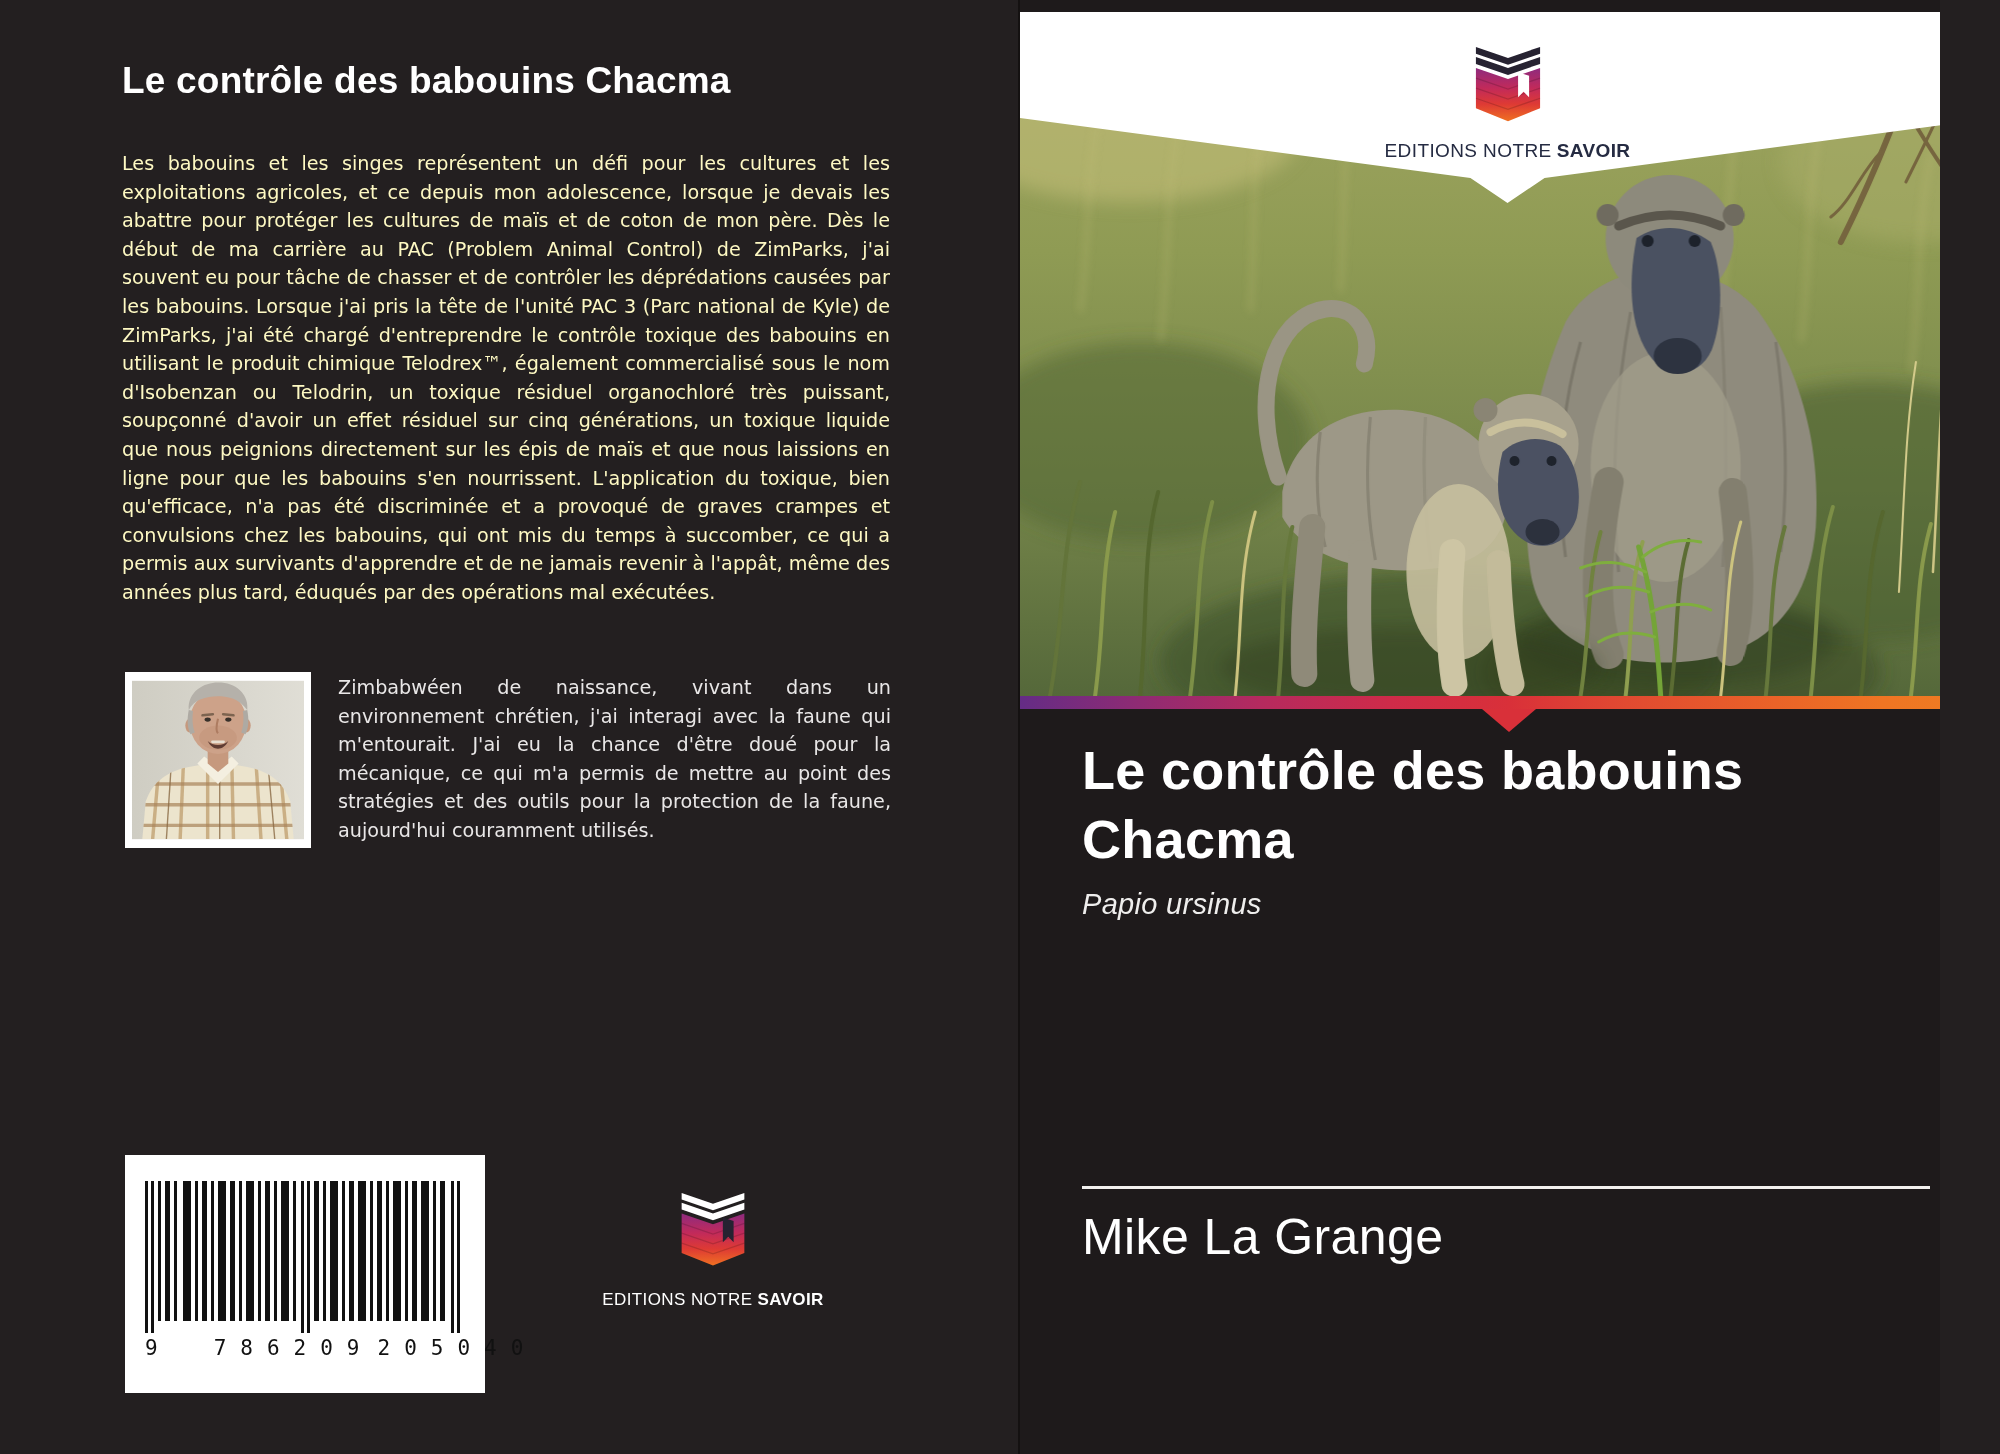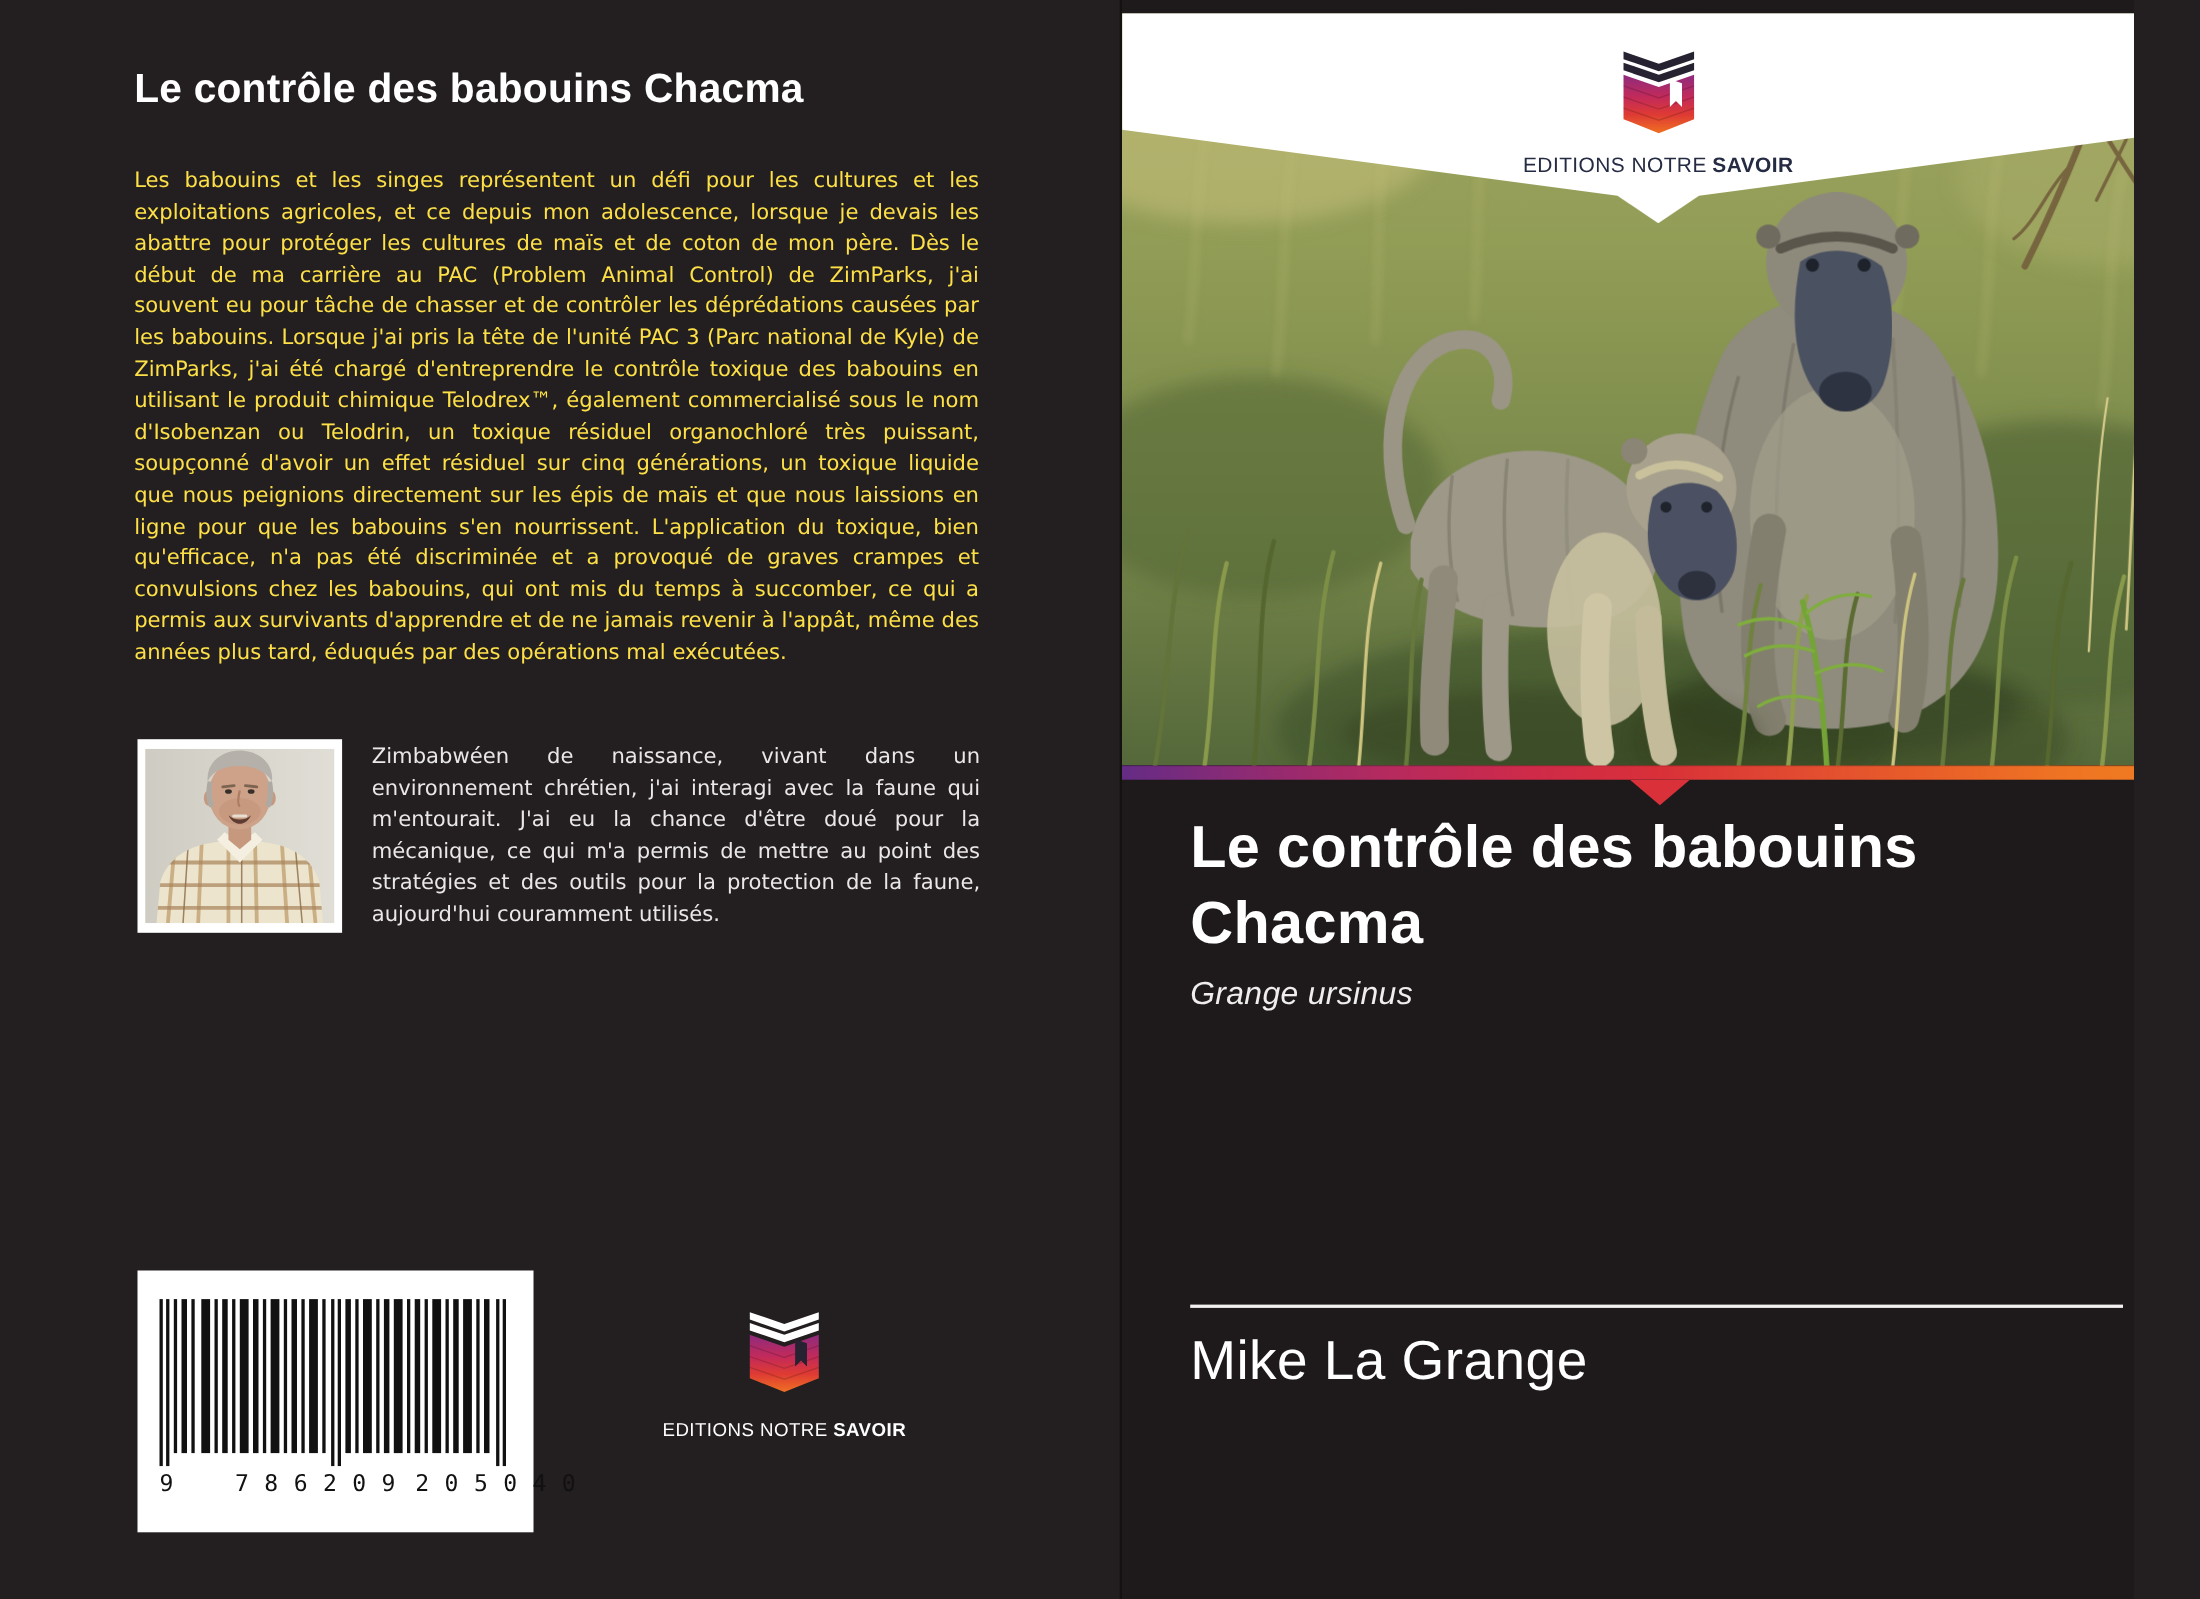--- a/index.html
+++ b/index.html
@@ -6,21 +6,21 @@
   html,body { width:2000px; height:1454px; background:#231f20; }
   body { font-family:"DejaVu Sans", sans-serif; color:#eae8e8; }
   .spread { position:relative; width:1940px; height:1454px; overflow:hidden; background:#231f20; }
 
   
   .back-cover { position:absolute; left:0; top:0; width:1018px; height:1454px; background:#231f20; }
   .back-title { position:absolute; left:122px; top:60px; width:780px;
                 font-family:"Liberation Sans", sans-serif; font-weight:700;
                 font-size:37px; color:#ffffff; letter-spacing:0.2px; }
   .synopsis { position:absolute; left:122px; top:150px; width:768px;
-              font-size:19.2px; line-height:28.6px; text-align:justify; color:#fde047; }
+              font-size:19.2px; line-height:28.6px; text-align:justify; color:#fef9c3; }
   .bio-row { position:absolute; left:125px; top:672px; width:766px; display:flex; gap:27px;justify-content:center; }
   .portrait-frame { flex:none; width:186px; height:176px; background:#ffffff; padding:7px; }
   .portrait-frame svg { display:block; width:100%; height:100%; }
   .bio-text { flex:1; padding-top:2px; font-size:19.2px; line-height:28.6px; text-align:justify; color:#e9e7e7; }
 
   .barcode-frame { position:absolute; left:125px; top:1155px; width:360px; height:238px;
                    background:#ffffff; padding:26px 18px 0 18px; }
   .barcode-frame svg { display:block; width:324px; height:152px; }
   .bc-digits { display:flex; align-items:center; margin-top:3px; padding:0 2px;
                font-family:"DejaVu Sans Mono", monospace; font-size:21px; color:#111; }
@@ -347,21 +347,21 @@
         <div class="pub-name">
           <span>EDITIONS NOTRE</span><span class="pub-bold">SAVOIR</span>
         </div>
       </div>
     </div>
 
     <div class="gradient-bar"></div>
     <div class="bar-triangle"></div>
 
     <h1 class="front-title">Le contrôle des babouins Chacma</h1>
-    <div class="front-subtitle">Grange ursinus</div>
+    <div class="front-subtitle">Papio ursinus</div>
 
     <div class="author-rule"></div>
     <div class="front-author">Mike La Grange</div>
 
     <div class="spine-line"></div>
     <div class="cover-right-edge"></div>
   </section>
 
 </div>
 

